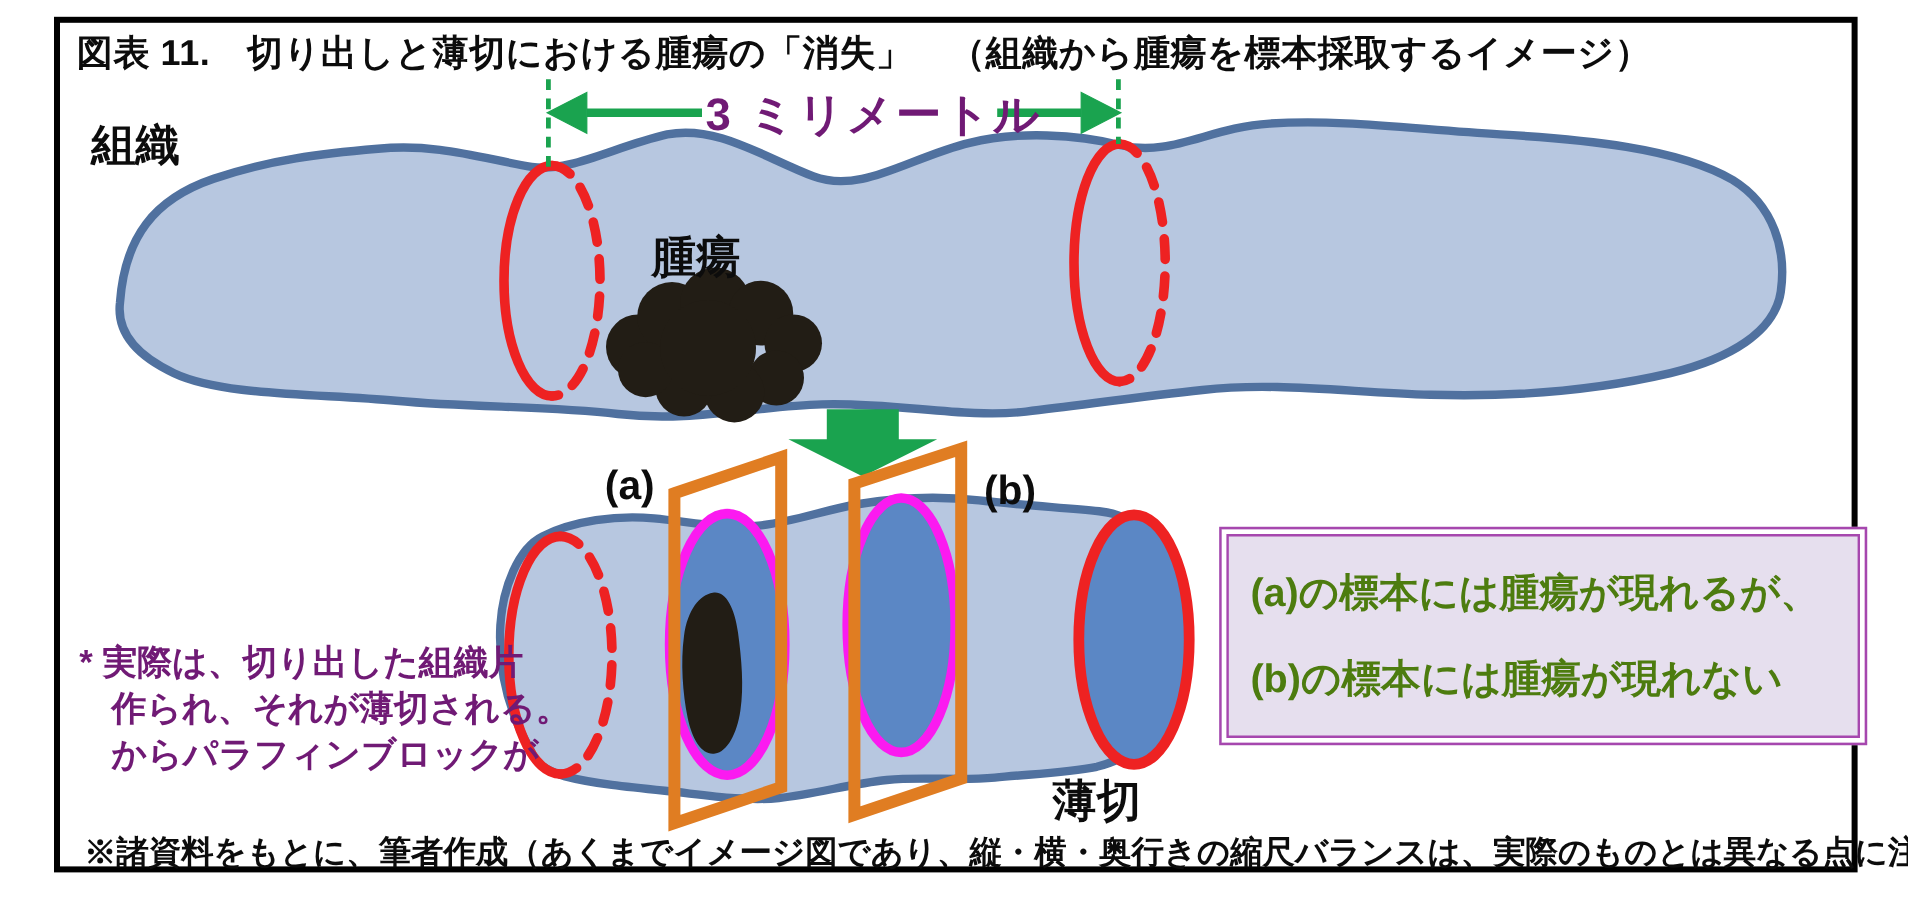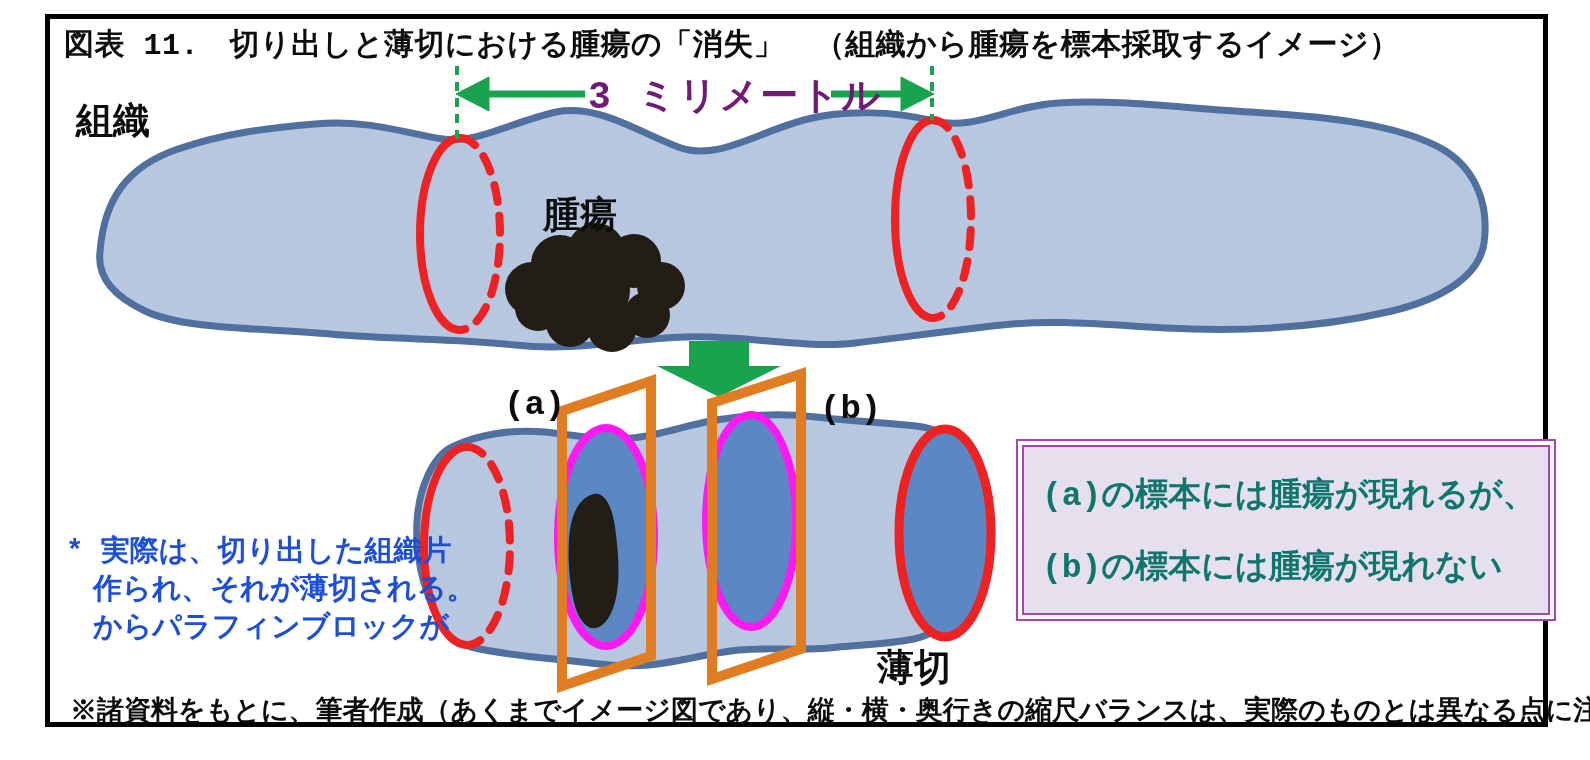--- a/index.html
+++ b/index.html
@@ -1,45 +1,45 @@
 <!DOCTYPE html>
 <html><head>
 <meta charset="utf-8">
 <style>
   html,body { margin:0; padding:0; background:#ffffff; }
   .canvas {
     position:relative; width:1590px; height:760px; background:#ffffff;
-    font-family:Liberation Mono, monospace; overflow:hidden;
+    font-family:Liberation Sans, sans-serif; overflow:hidden;
   }
   .frame {
     position:absolute; left:45px; top:14px; width:1503px; height:713px;
     border:5px solid #000; box-sizing:border-box; background:#ffffff;
   }
   .diagram-svg { position:absolute; left:0; top:0; }
   .txt { position:absolute; white-space:nowrap; font-weight:bold; color:#0c0c0c; }
   .title { left:64px; top:24px; font-size:30px; letter-spacing:0.5px; }
   .tissue-label { left:76px; top:96px; font-size:37px; }
   .tumor-label { left:543px; top:190px; font-size:37px;text-align:center; }
   .distance-label { left:588px; top:70px; font-size:38px; color:#701a75; letter-spacing:2px; }
   .cutout-label { left:826px; top:342px; font-size:36px; }
   .label-a { left:504px; top:386px; font-size:34px; }
   .label-b { left:820px; top:390px; font-size:34px; }
   .thin-slice-label { left:831px; top:643px; font-size:37px;margin-left:46px; }
-  .note { left:66px; top:534px; font-size:29px; font-weight:bold; color:#1d4ed8; line-height:38px; }
+  .note { left:66px; top:534px; font-size:29px; font-weight:bold; color:#701a75; line-height:38px; }
   .note .indent { padding-left:27px; }
   .footer { left:70px; top:692px; font-size:27px; }
   .result-box {
     position:absolute; left:1016px; top:439px; width:540px; height:182px;
     box-sizing:border-box; background:#e6dfee;
     border:2px solid #a647ae;
     box-shadow: inset 0 0 0 4px #ffffff, inset 0 0 0 6px #a647ae;
     display:flex; flex-direction:column; justify-content:center;
     padding-left:24px; gap:27px;
   }
-  .result-box .line { font-size:33px; font-weight:bold; color:#0f766e; white-space:nowrap; }
+  .result-box .line { font-size:33px; font-weight:bold; color:#4d7c0f; white-space:nowrap; }
 </style>
 </head>
 <body>
 
 <div class="canvas">
   <div class="frame"></div>
 
   <svg class="diagram-svg" width="1590" height="760" viewBox="0 0 1590 760">
 
     <path stroke-width="7" stroke-linejoin="round" d="M 100,252

